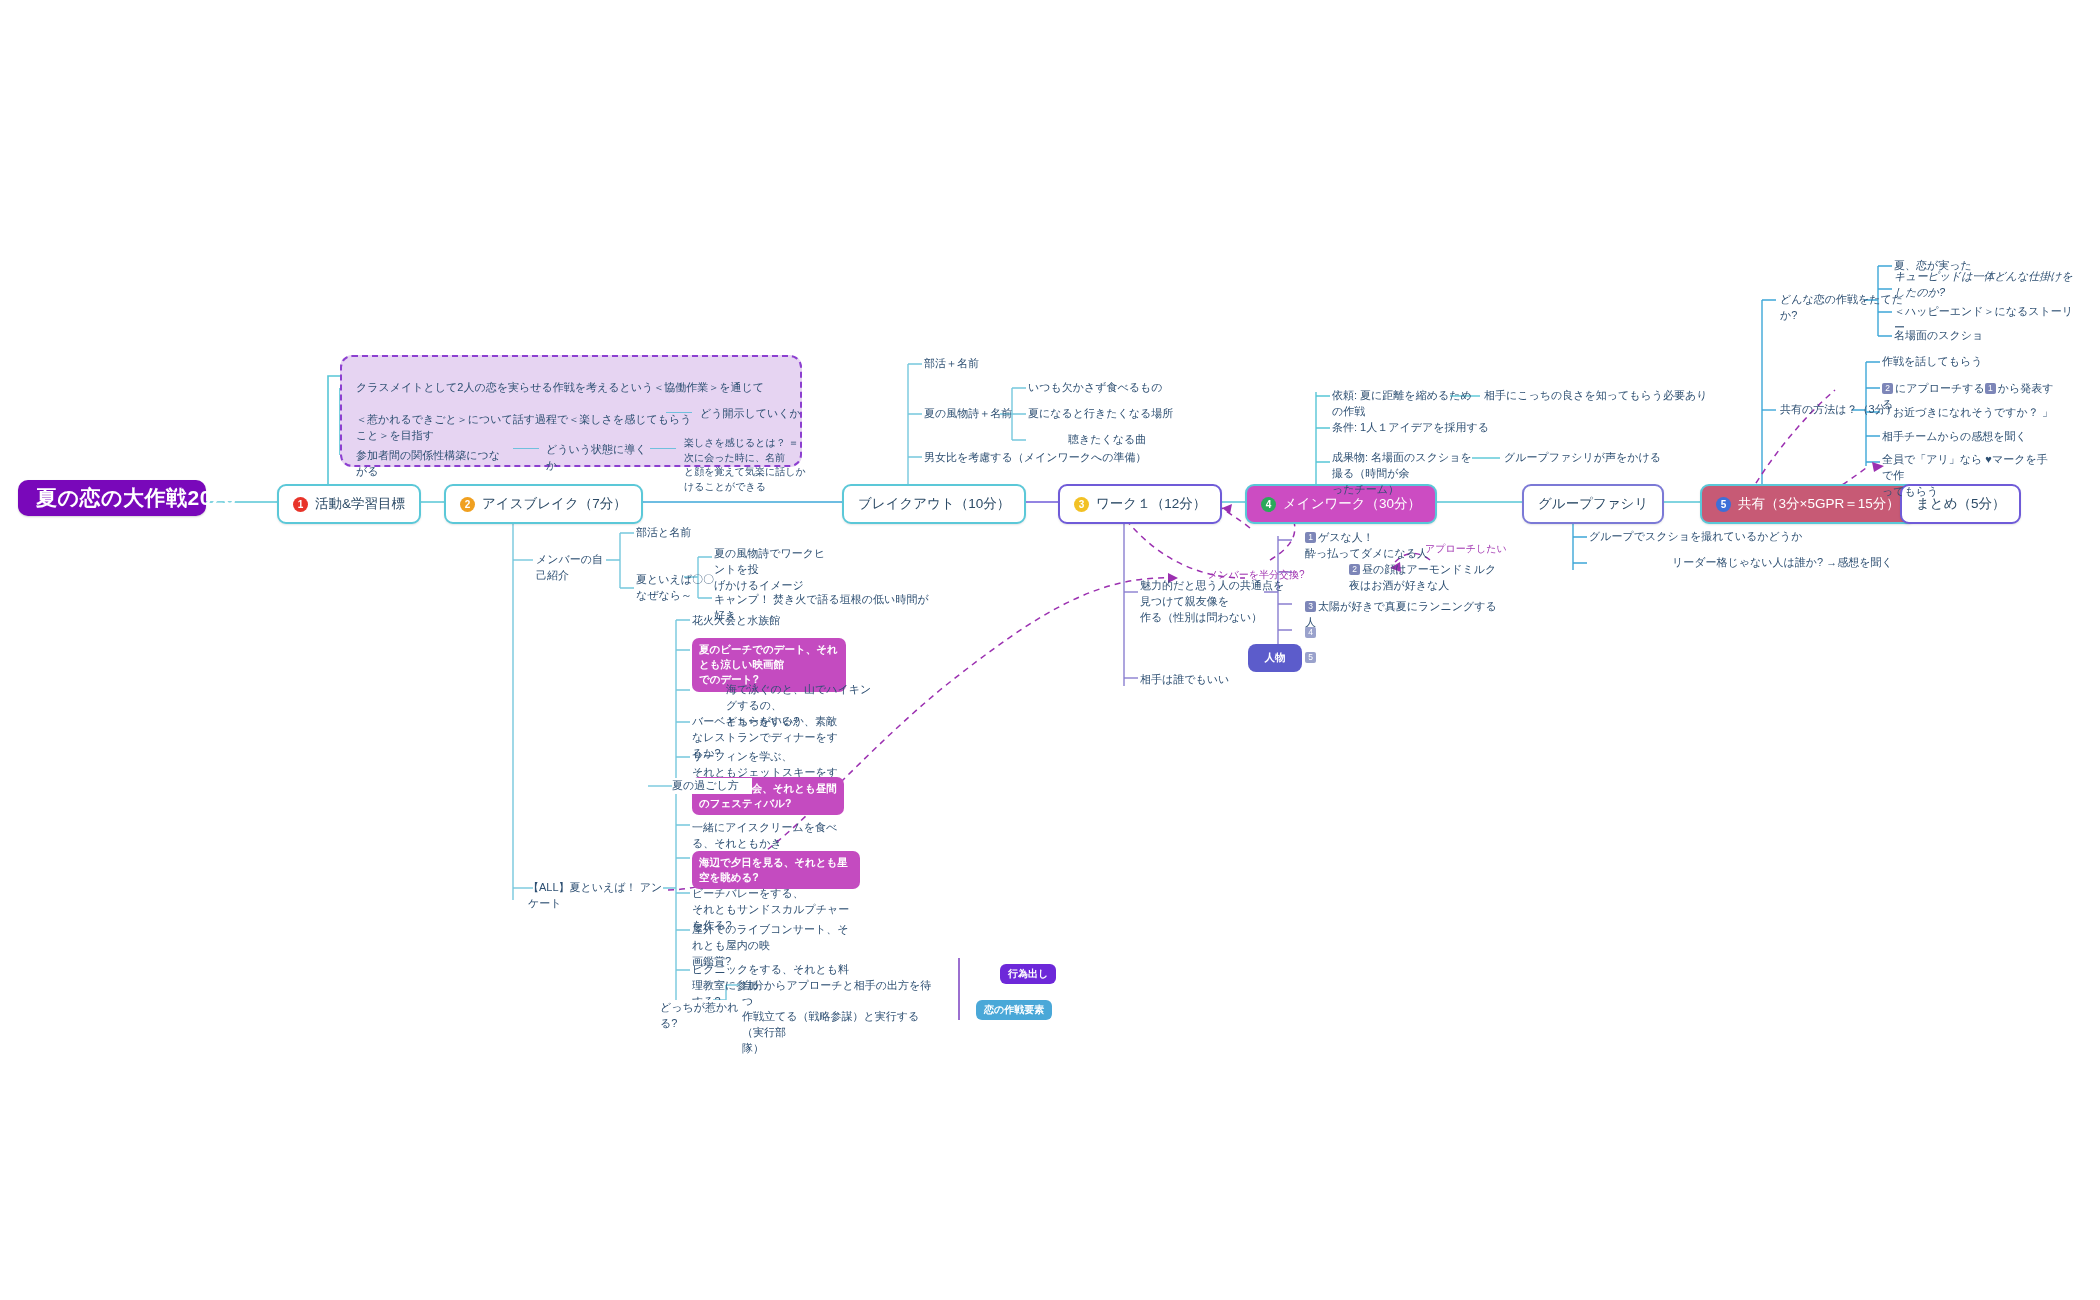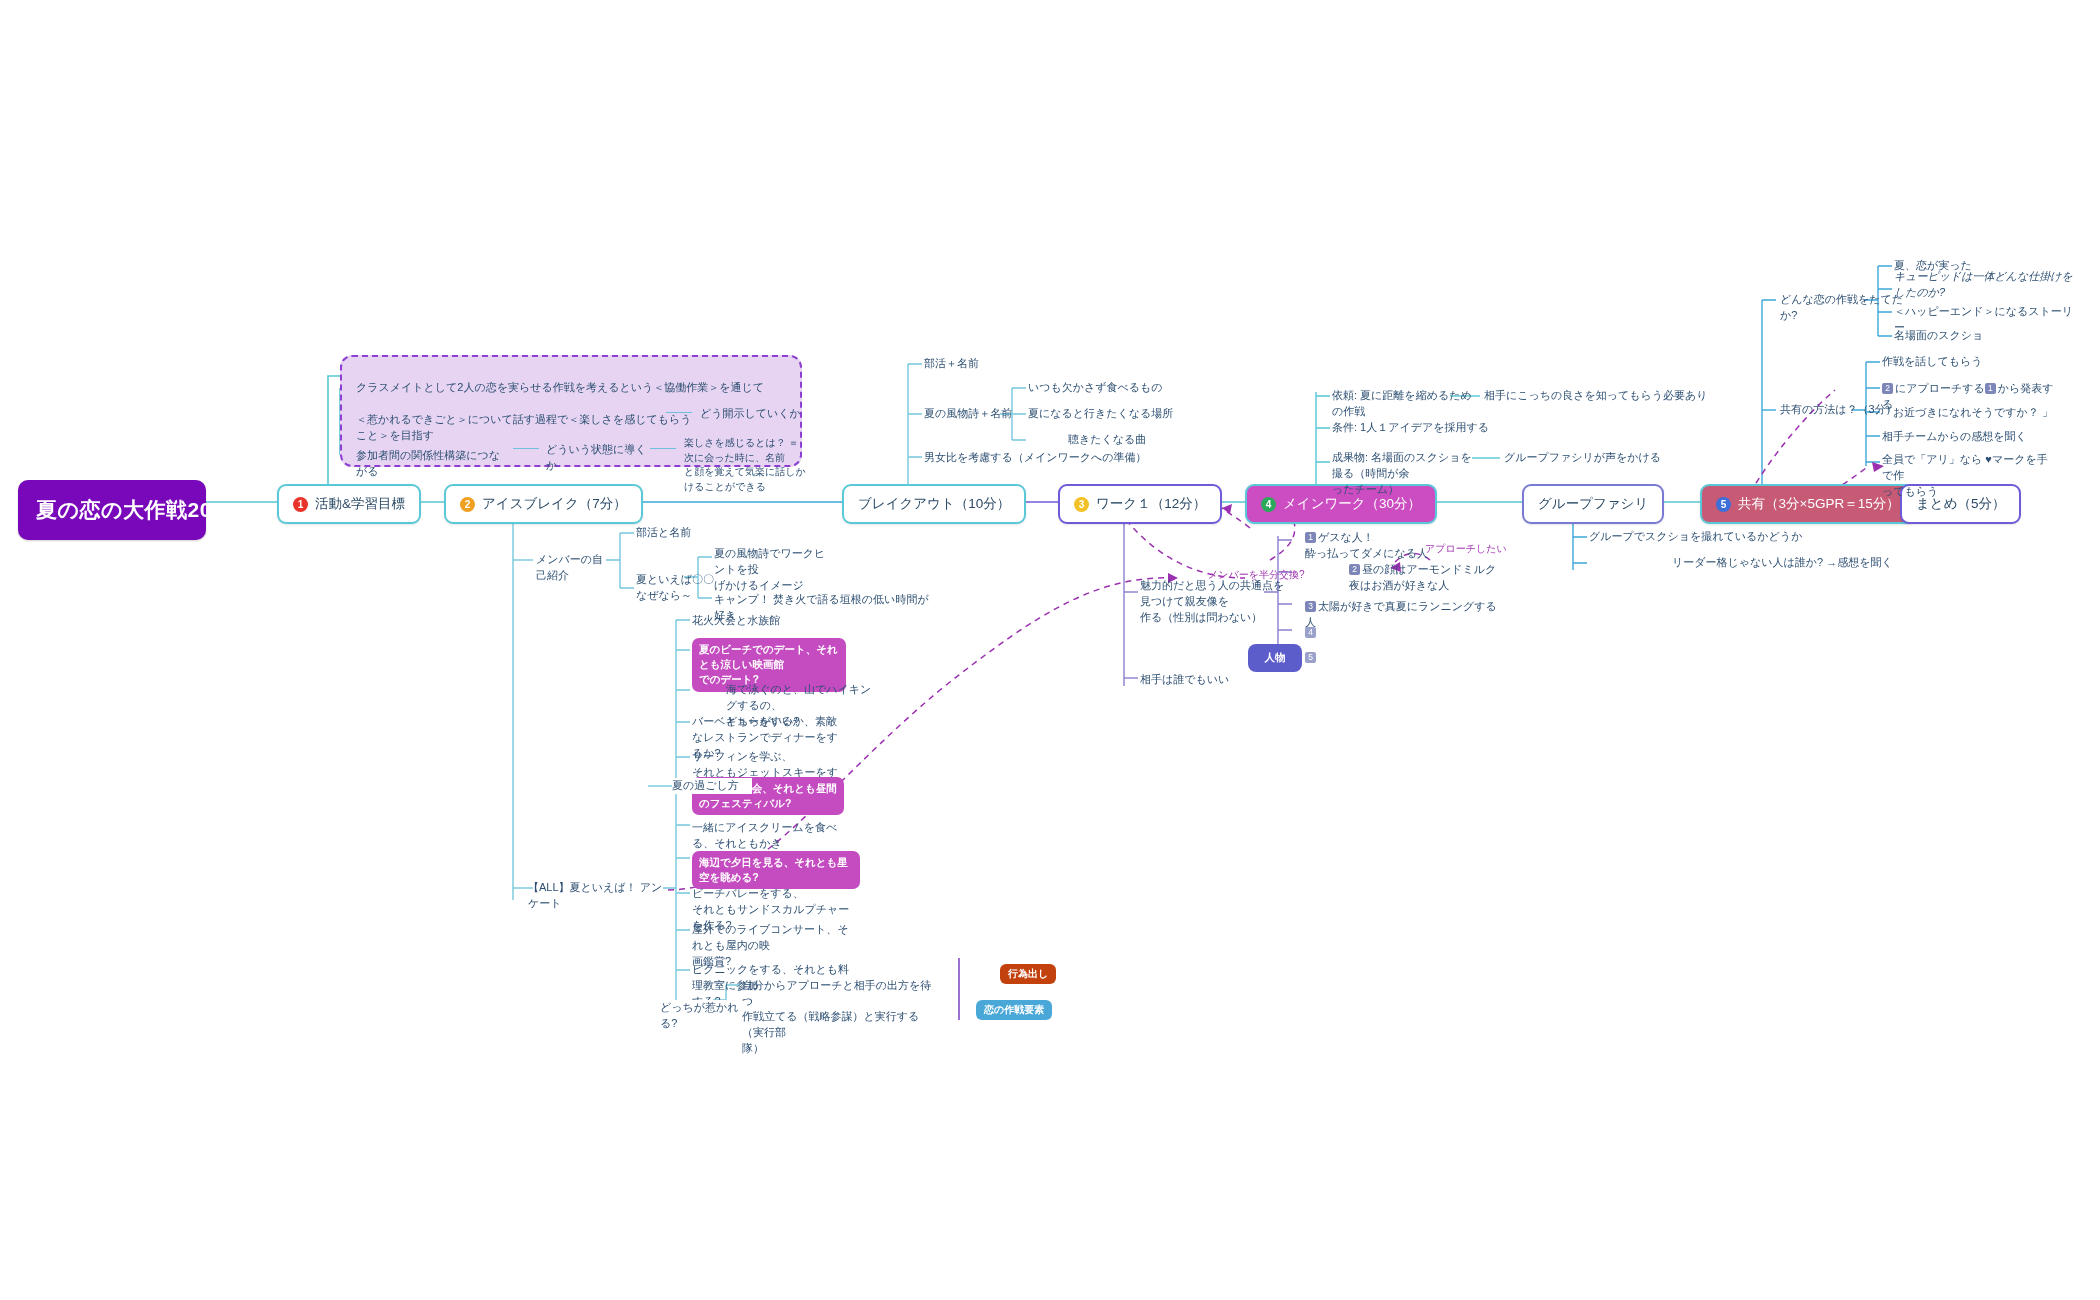--- a/index.html
+++ b/index.html
@@ -9,21 +9,21 @@
     color:#2b4a66;
   }
   #canvas{position:absolute;left:0;top:0;width:2100px;height:1300px;}
   svg.links{position:absolute;left:0;top:0;width:2100px;height:1300px;pointer-events:none;}
   .node{position:absolute;box-sizing:border-box;}
 
   
   .root{
     background:#7908ba;color:#ffffff;border-radius:10px;
     font-size:21px;font-weight:bold;letter-spacing:.5px;
-    padding:16px 18px;text-align:center;white-space:nowrap;
+    padding:4px 18px;text-align:center;white-space:nowrap;
     box-shadow:0 1px 2px rgba(0,0,0,.18);
   }
   
   .stage{
     border-radius:9px;background:#ffffff;border:2px solid #5bc8d8;
     font-size:13.5px;padding:9px 14px;white-space:nowrap;
     display:flex;align-items:center;gap:7px;
     box-shadow:0 1px 2px rgba(0,0,0,.10);
   }
   .stage.v-purple{border-color:#6f5bd8;}
@@ -275,21 +275,21 @@
   <div class="leaf" style="left:672px;top:778px;width:78px;background:#fff;padding-right:2px;">夏の過ごし方</div>
 
   <div class="leaf" style="left:692px;top:998px;width:80px;">海と山</div>
   <div class="leaf" style="left:660px;top:1000px;width:90px;background:#fff;">どっちが惹かれる?</div>
   <div class="leaf" style="left:742px;top:978px;width:190px;">自分からアプローチと相手の出方を待つ</div>
   <div class="leaf" style="left:742px;top:1009px;width:186px;">作戦立てる（戦略参謀）と実行する（実行部
 隊）</div>
 
 
   <div class="chip-blue" style="left:976px;top:1000px;">恋の作戦要素</div>
-  <div class="chip-blue" style="left:1000px;top:964px;background:#c2410c;">行為出し</div>
+  <div class="chip-blue" style="left:1000px;top:964px;background:#6d28d9;">行為出し</div>
   <div style="position:absolute;left:958px;top:958px;width:2px;height:62px;background:#9b6fd0;"></div>
 
   <div class="leaf" style="left:924px;top:356px;width:100px;">部活＋名前</div>
   <div class="leaf" style="left:924px;top:406px;width:104px;">夏の風物詩＋名前</div>
   <div class="leaf" style="left:924px;top:450px;width:240px;">男女比を考慮する（メインワークへの準備）</div>
   <div class="leaf" style="left:1028px;top:380px;width:160px;">いつも欠かさず食べるもの</div>
   <div class="leaf" style="left:1028px;top:406px;width:160px;">夏になると行きたくなる場所</div>
   <div class="leaf" style="left:1028px;top:432px;width:160px;padding-left:40px;">聴きたくなる曲</div>
 
   <div class="leaf" style="left:1140px;top:578px;width:148px;">魅力的だと思う人の共通点を見つけて親友像を

